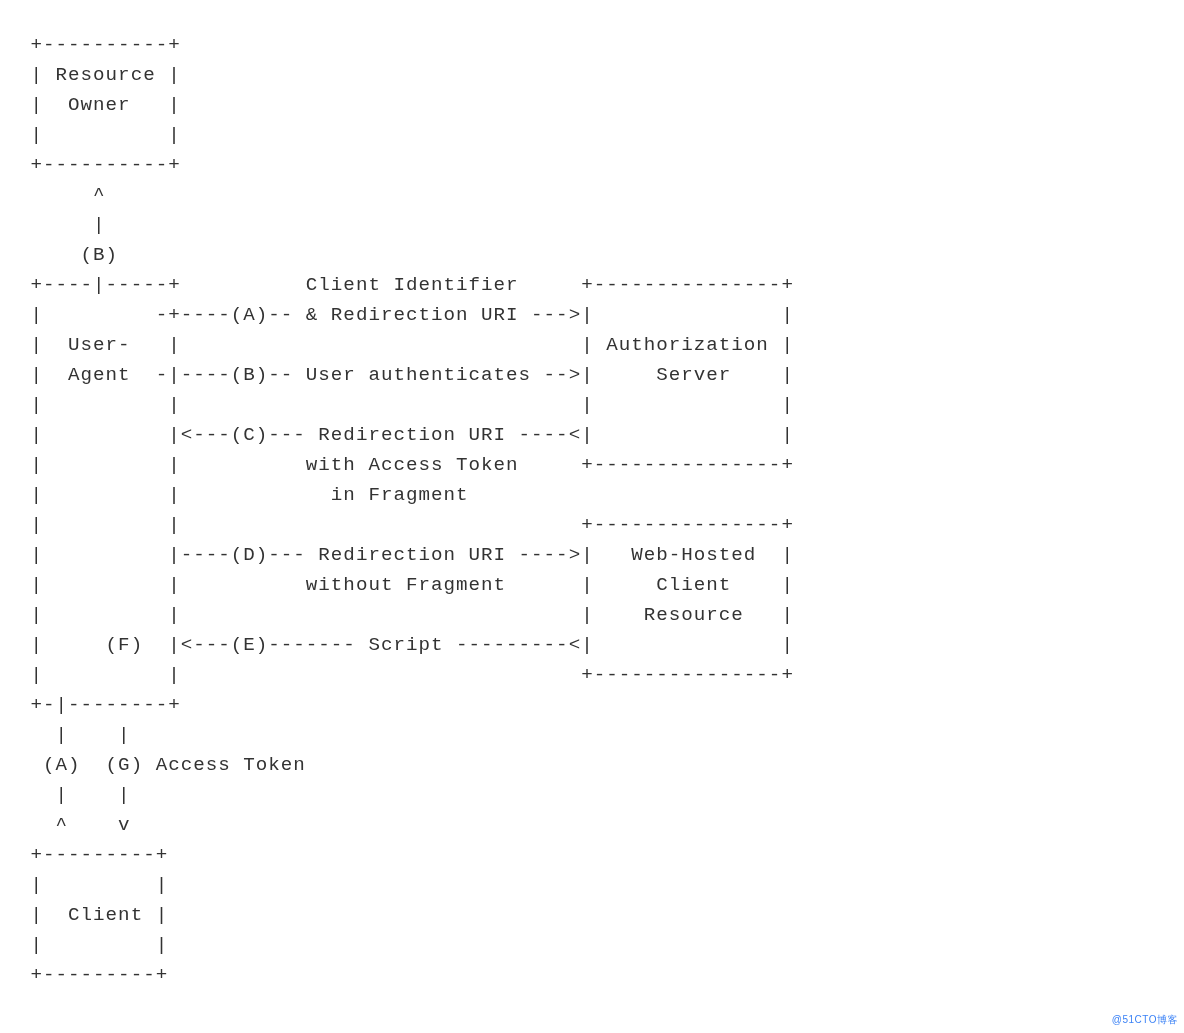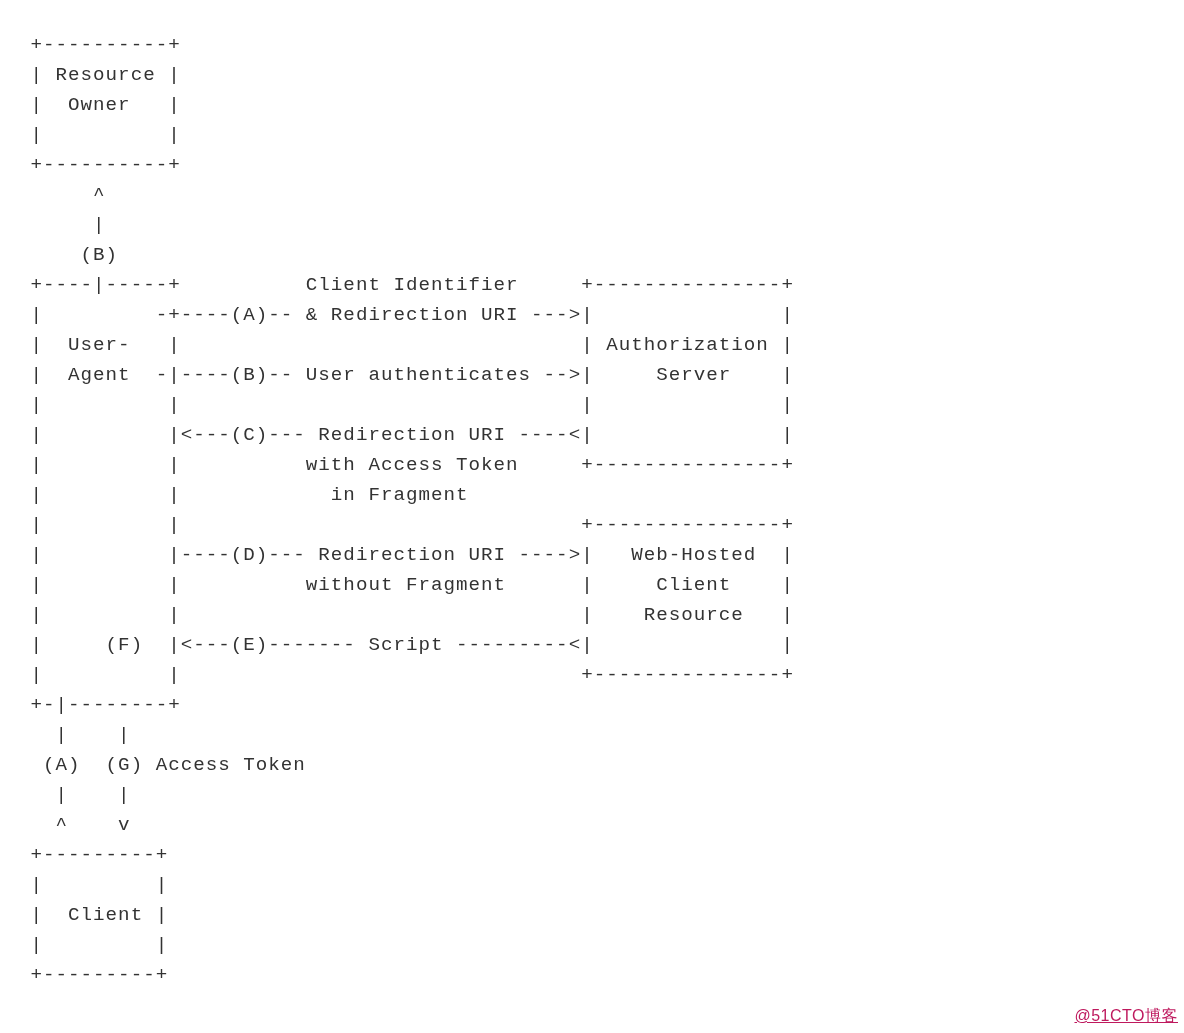--- a/index.html
+++ b/index.html
@@ -18,24 +18,23 @@
     white-space: pre;
     color: #333333;
     margin: 0;
     padding: 30px 18px;
   }
   .watermark {
     position: absolute;
     right: 6px;
     bottom: 6px;
     font-family: Arial, sans-serif;
-    font-size: 16px;
-    color: #be185d;
+    font-size: 10px;
+    color: #3b82f6;
     letter-spacing: 0.5px;
-    text-decoration: underline;
   }
 </style>
 </head>
 <body>
 
 <pre class="ascii"> +----------+
  | Resource |
  |  Owner   |
  |          |
  +----------+

